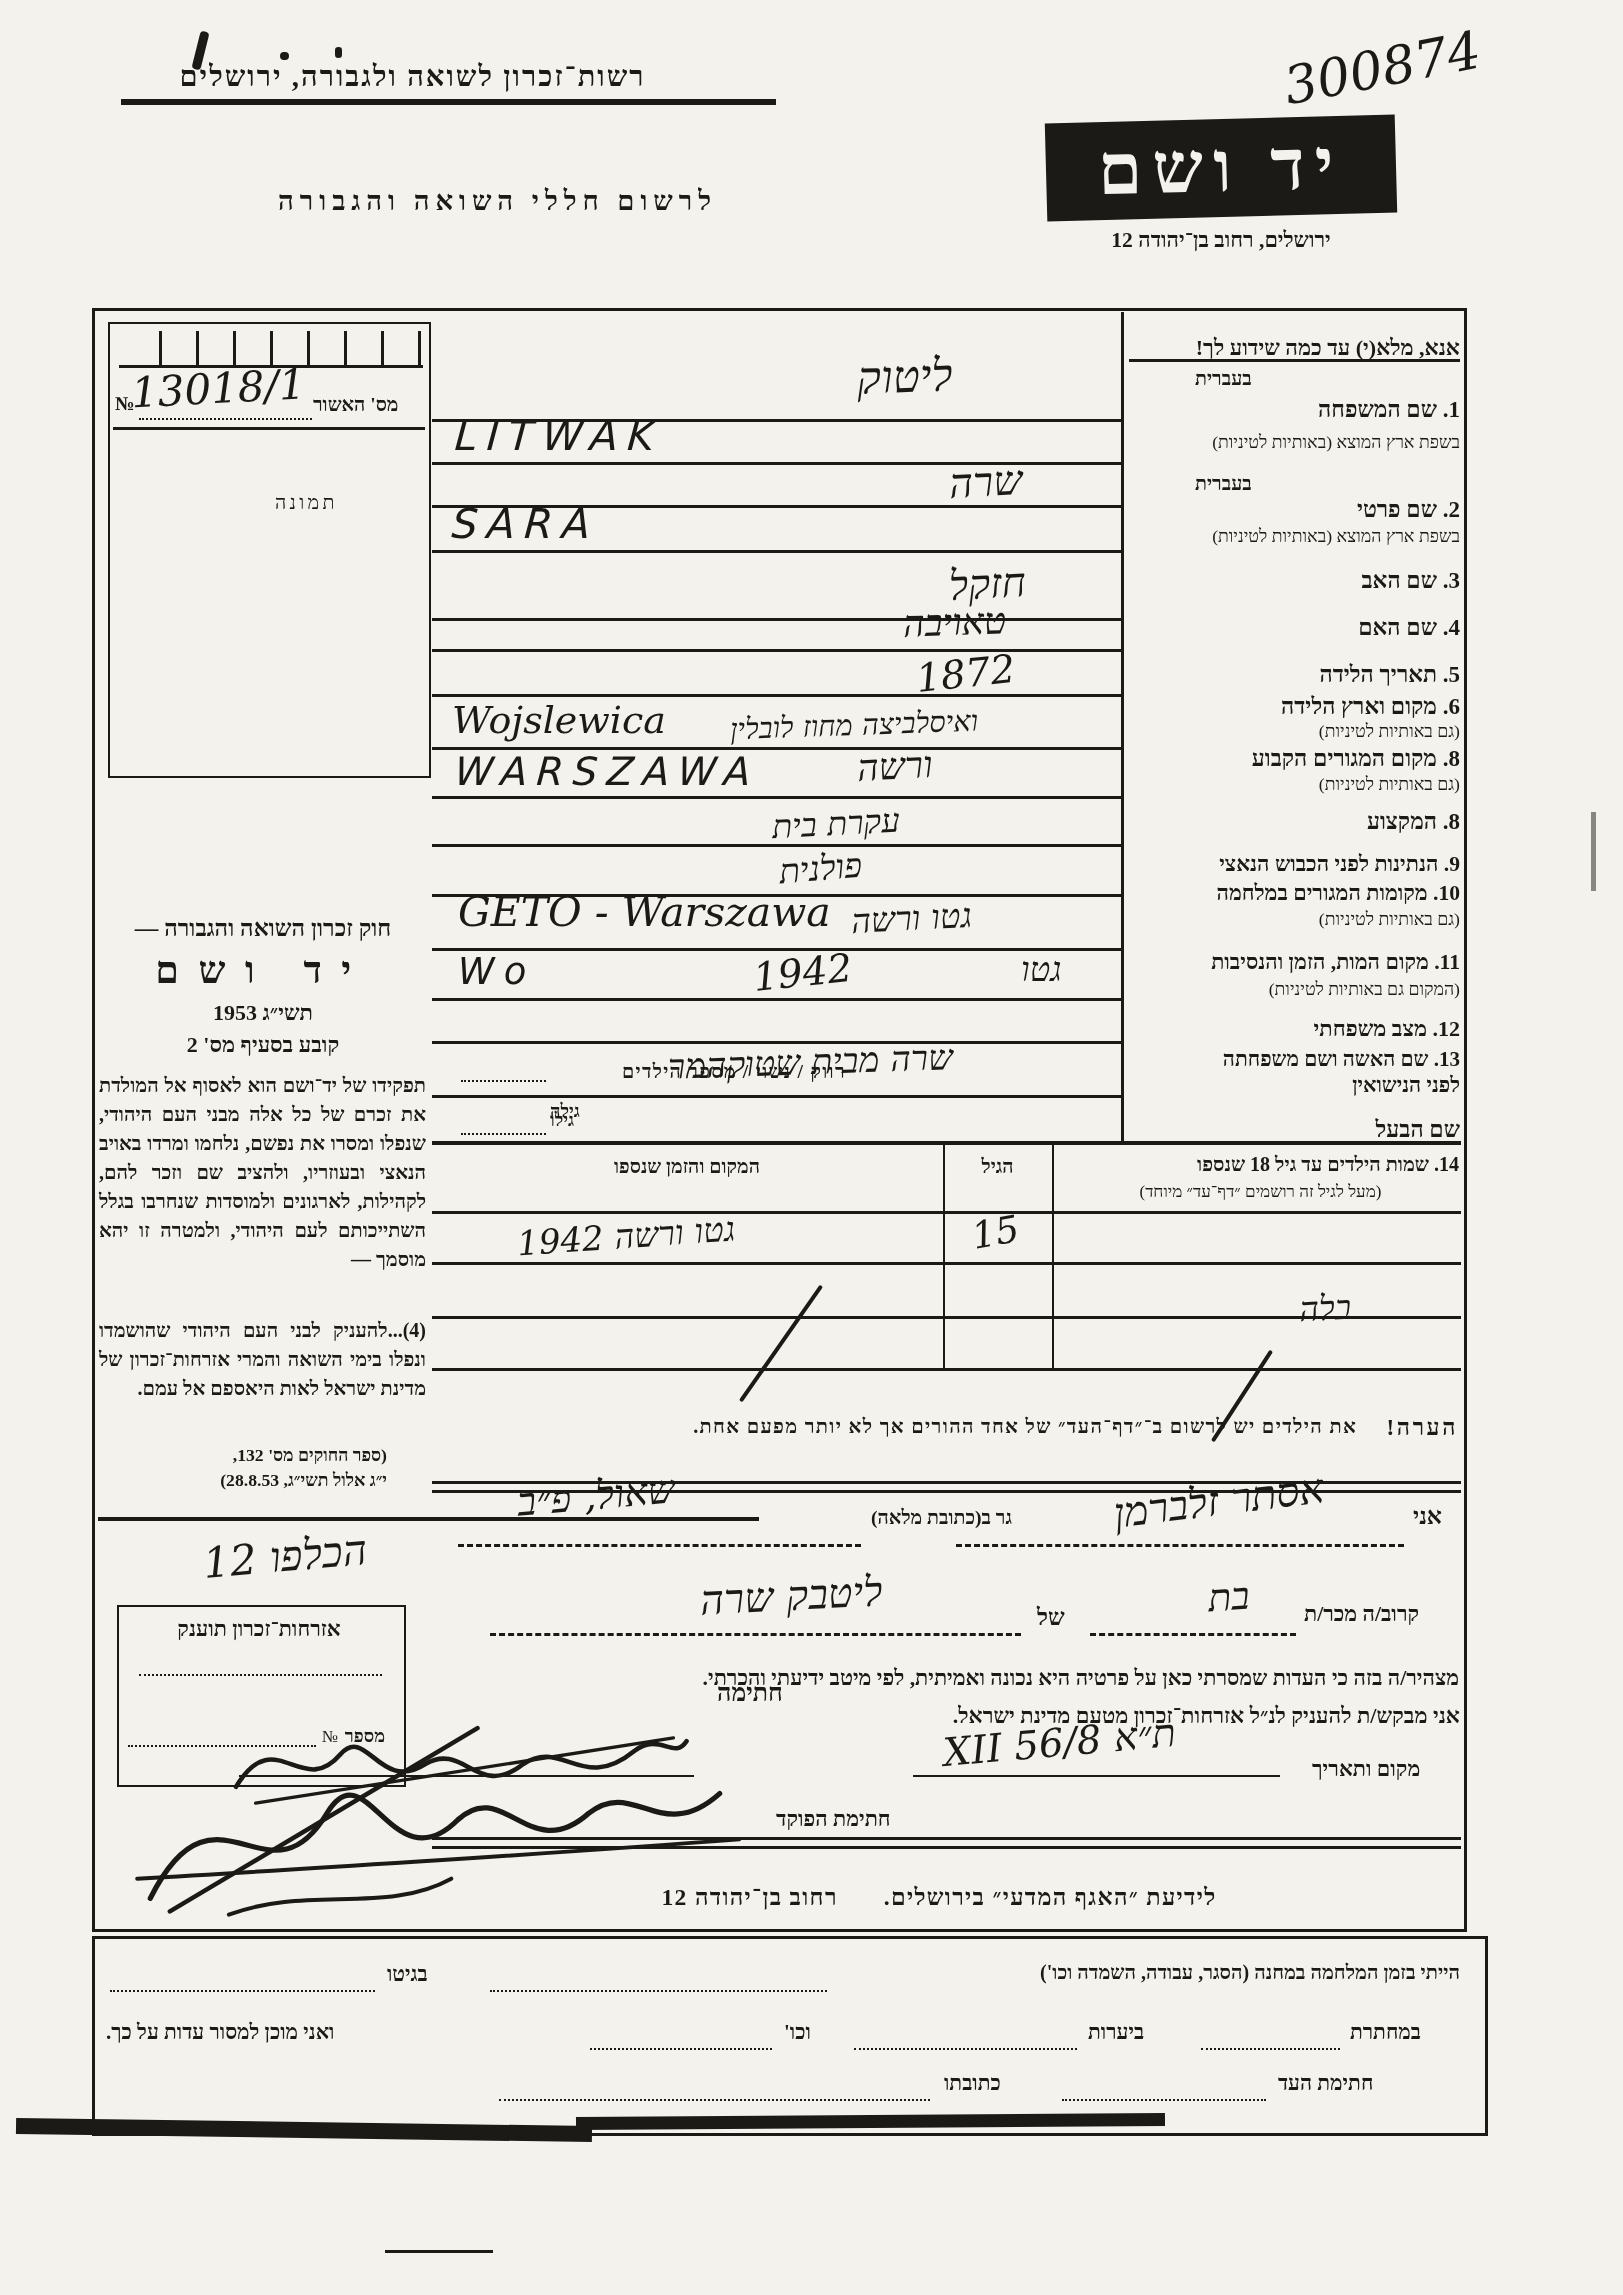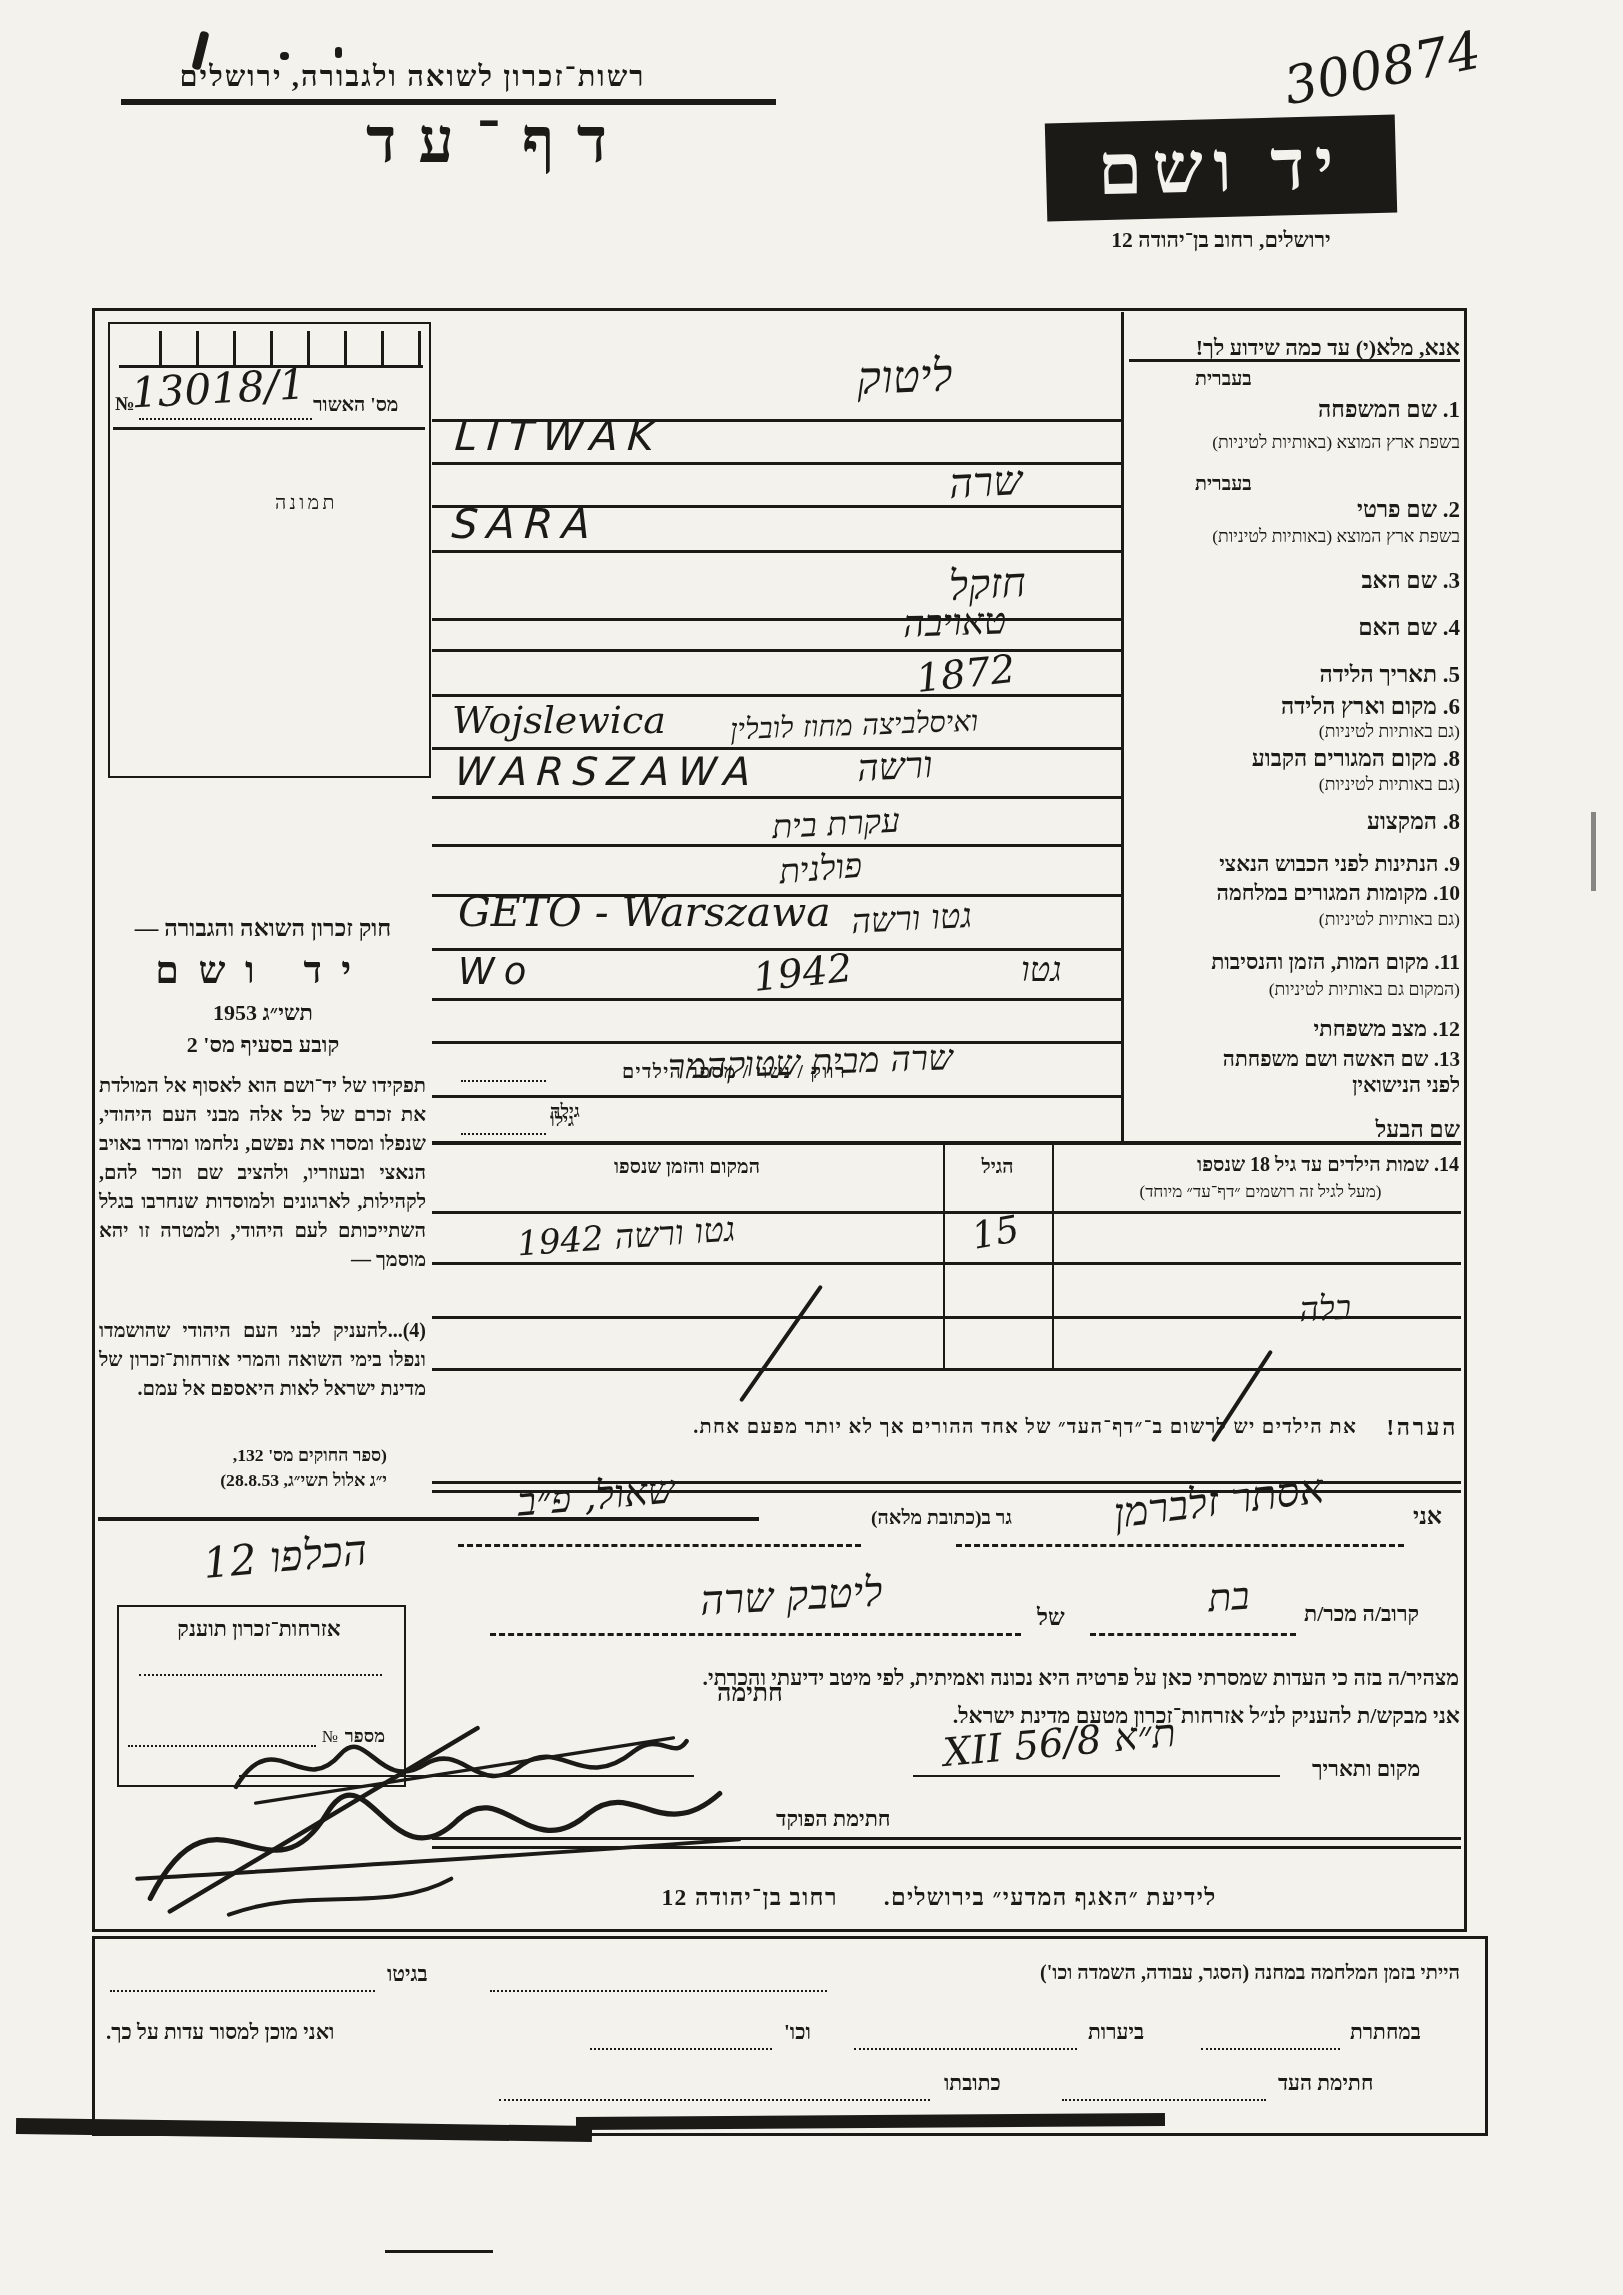--- a/index.html
+++ b/index.html
@@ -25,21 +25,21 @@
   .jus{text-align:justify;}
   svg{display:block;}
 </style>
 </head>
 <body>
 
 <div class="page">
 
   <div class="abs lb ctr" style="left:121px;top:60px;width:583px;font-size:29px;letter-spacing:2px;">רשות־זכרון לשואה ולגבורה, ירושלים</div>
   <div class="abs bar" style="left:121px;top:99px;width:655px;height:5.9px;"></div>
-  <div class="abs lb ctr" style="left:275px;top:105px;width:445px;font-size:63px;letter-spacing:22px;">דף־עד</div>
+  <div class="abs lb ctr" style="left:216px;top:185px;width:563px;font-size:27.5px;letter-spacing:5.9px;">לרשום חללי השואה והגבורה</div>
 
   <div class="abs hw" style="left:1283px;top:38px;font-size:52px;transform:rotate(-11deg);">300874</div>
 
   <div class="abs" style="left:1046px;top:119px;width:350px;height:98px;background:var(--ink);transform:rotate(-1.5deg);">
     <div class="ctr lb" style="color:var(--paper);font-size:71px;line-height:96px;letter-spacing:10.5px;">יד ושם</div>
   </div>
   <div class="abs lb ctr" style="left:1046px;top:228px;width:350px;font-size:21.6px;">ירושלים, רחוב בן־יהודה 12</div>
 
   <div class="abs bar" style="left:196px;top:31px;width:9.2px;height:39px;transform:rotate(14deg);border-radius:3.9px;"></div>
   <div class="abs bar" style="left:280px;top:52px;width:9.2px;height:7.9px;border-radius:3.9px;"></div>

